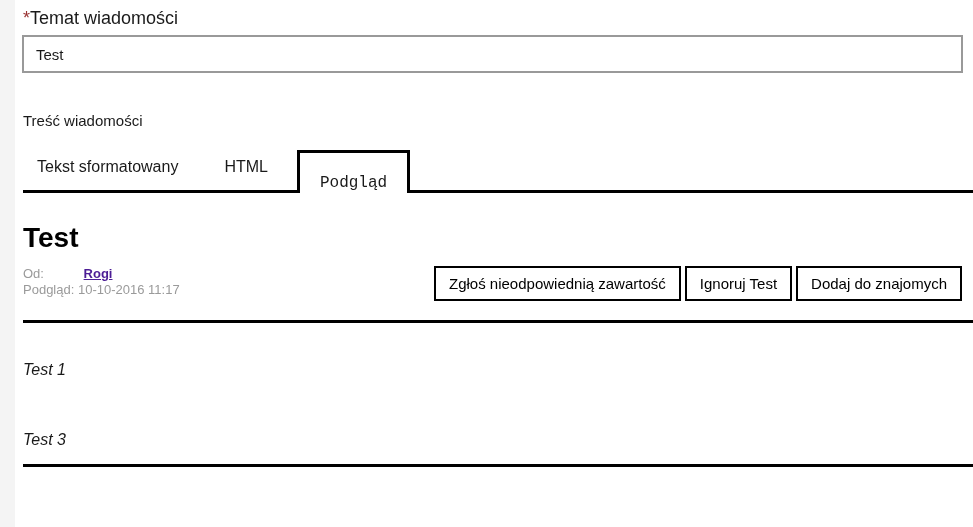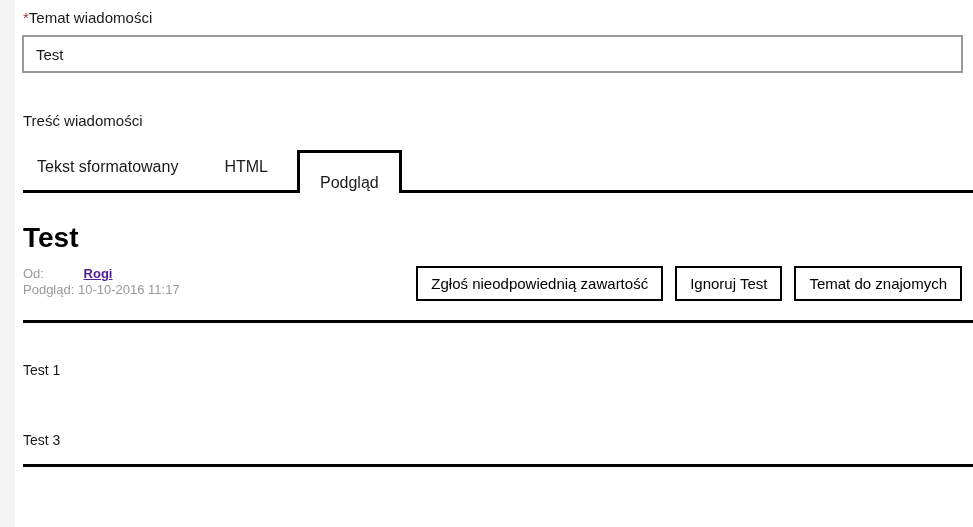--- a/index.html
+++ b/index.html
@@ -21,21 +21,21 @@
   }
   .content {
     position: absolute;
     left: 23px; top: 0;
     width: 950px;
   }
 
   
   .field-label {
     margin-top: 10px;
-    font-size: 15px;
+    font-size: 18px;
     line-height: 16px;
     color: #1a1a1a;
   }
   .req { color: #993333; }
   .subject-input {
     display: block;
     margin-top: 9px;
     margin-left: -1px;
     width: 941px;
     height: 38px;
@@ -86,20 +86,21 @@
   .tab-active {
     margin-left: 15px;
     align-self: stretch;
     display: flex;
     align-items: center;
     height: 43px;
     background: #ffffff;
     border: 3px solid #000000;
     border-bottom: none;
     padding: 19px 20px 0 20px;
+    font-family: Liberation Mono, monospace;
   }
 
   
   .preview-title {
     margin: 30px 0 0 0;
     font-size: 28px;
     line-height: 30px;
     font-weight: bold;
     color: #000000;
   }
@@ -117,44 +118,45 @@
   }
   .author-link {
     color: #4c1d95;
     font-weight: bold;
     text-decoration: underline;
     cursor: pointer;
     margin-left: 36px;
   }
   .actions {
     display: flex;
-    gap: 12px;
+    gap: 4px;
   }
   .action-btn {
     background: #ffffff;
     border: 2px solid #000000;
     font-family: "Liberation Sans", sans-serif;
     font-size: 15px;
     color: #000000;
     padding: 7px 13px;
     white-space: nowrap;
     cursor: pointer;
   }
   .rule {
     border: none;
     margin: 19px 0 0 0;
     height: 3px;
     background: #000000;
     width: 950px;
   }
   .message-body p {
-    font-size: 14px;
+    font-size: 16px;
     line-height: 16px;
     margin: 0 0 54px 0;
     color: #1a1a1a;
+    font-style: italic;
   }
   .message-body p:first-child { margin-top: 39px; }
   .message-body p:last-child { margin-bottom: 16px; }
   .rule-bottom { margin-top: 0; }
 </style>
 </head>
 <body>
 
 <div class="left-strip"></div>
 
@@ -187,21 +189,21 @@
         <a class="author-link">Rogi</a>
       </div>
       <div>
         <span>Podgląd:</span>
         <span>10-10-2016 11:17</span>
       </div>
     </div>
     <div class="actions">
       <button class="action-btn">Zgłoś nieodpowiednią zawartość</button>
       <button class="action-btn">Ignoruj Test</button>
-      <button class="action-btn">Temat do znajomych</button>
+      <button class="action-btn">Dodaj do znajomych</button>
     </div>
   </div>
 
   <hr class="rule">
 
   <div class="message-body">
     <p>Test 1</p>
     <p>Test 3</p>
   </div>
 

